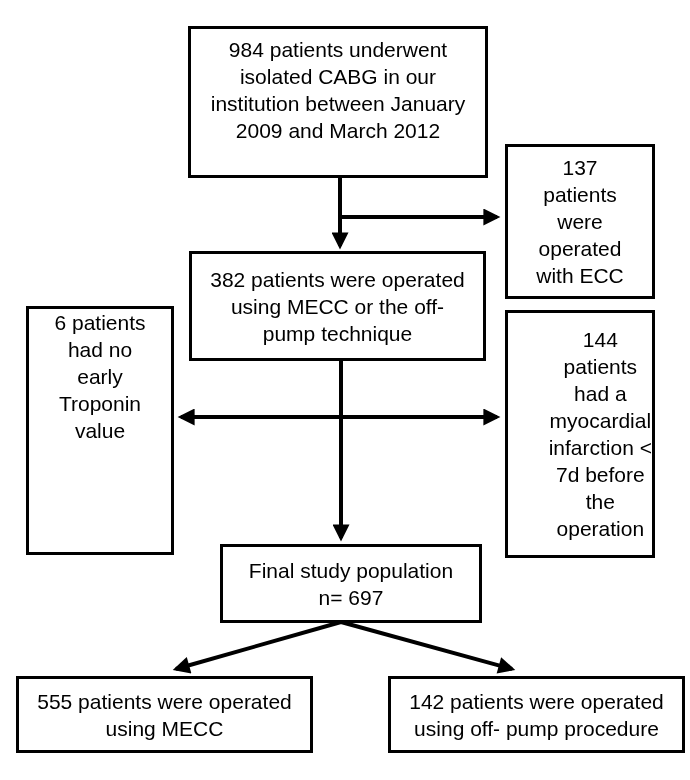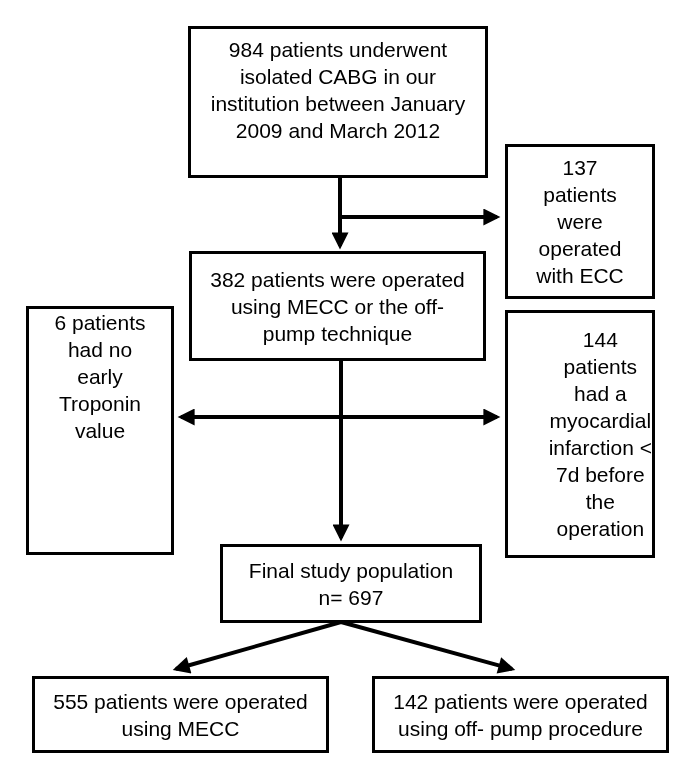--- a/index.html
+++ b/index.html
@@ -41,22 +41,22 @@
   .box.v-top {
     align-items: flex-start;
   }
   
   .b-cabg     { left: 188px; top:  26px; width: 300px; height: 152px; padding-top: 7px;  }
   .b-ecc      { left: 505px; top: 144px; width: 150px; height: 155px; }
   .b-mecc     { left: 189px; top: 251px; width: 297px; height: 110px; }
   .b-trop     { left:  26px; top: 306px; width: 148px; height: 249px; }
   .b-mi       { left: 505px; top: 310px; width: 150px; height: 248px; justify-content: flex-end; }
   .b-final    { left: 211px; top: 544px; width: 262px; height:  79px; margin-left: 9px; }
-  .b-meccgrp  { left:  32px; top: 676px; width: 297px; height:  77px; }
-  .b-offpump  { left: 372px; top: 676px; width: 297px; height:  77px; }
+  .b-meccgrp  { left:  16px; top: 676px; width: 297px; height:  77px; }
+  .b-offpump  { left: 388px; top: 676px; width: 297px; height:  77px; }
 </style>
 </head>
 <body>
 
 <div class="canvas">
 
   <svg class="connectors" width="690" height="780" viewBox="0 0 690 780" xmlns="http://www.w3.org/2000/svg">
     <defs>
       <marker id="ah-end" viewBox="0 0 10 10" refX="8" refY="5" markerWidth="21" markerHeight="17" orient="auto" markerUnits="userSpaceOnUse">
         <path d="M0 0 L10 5 L0 10 z" fill="#000000" stroke="none"></path>

